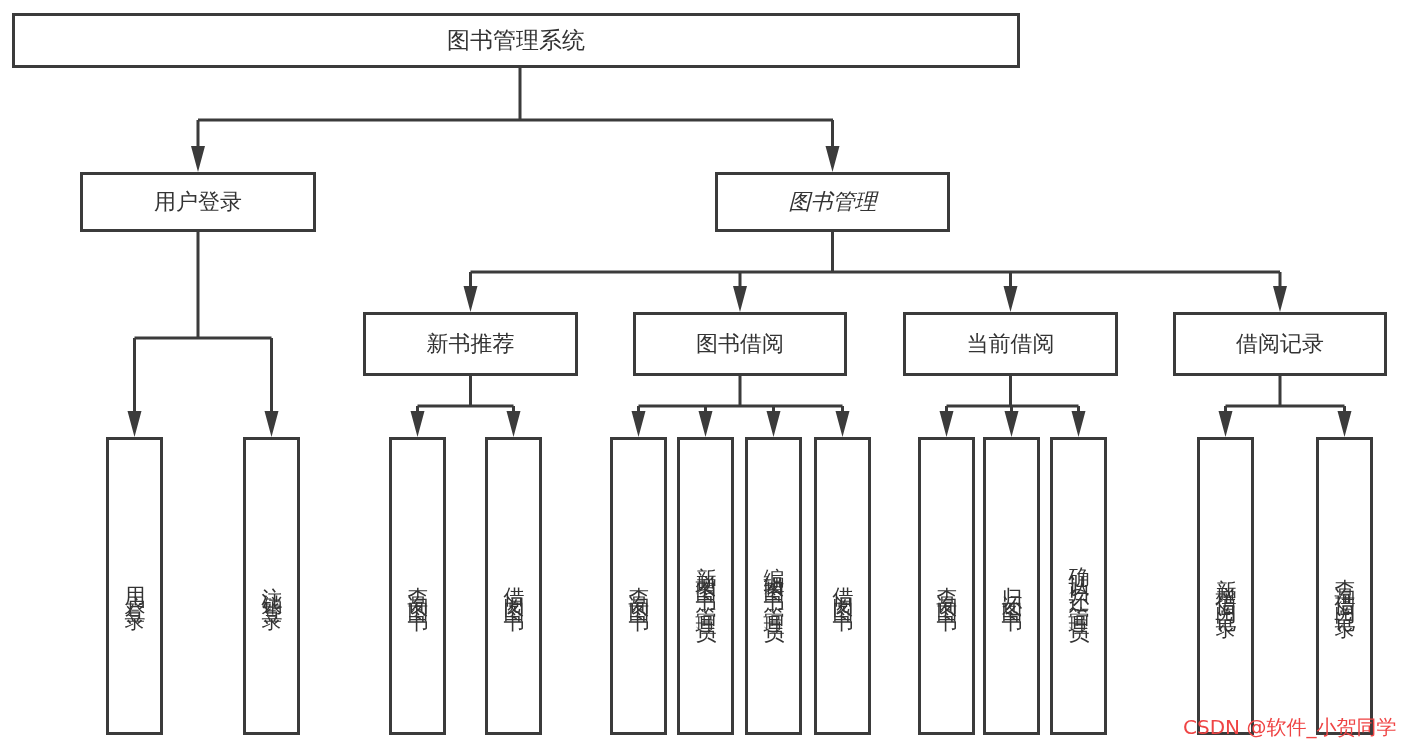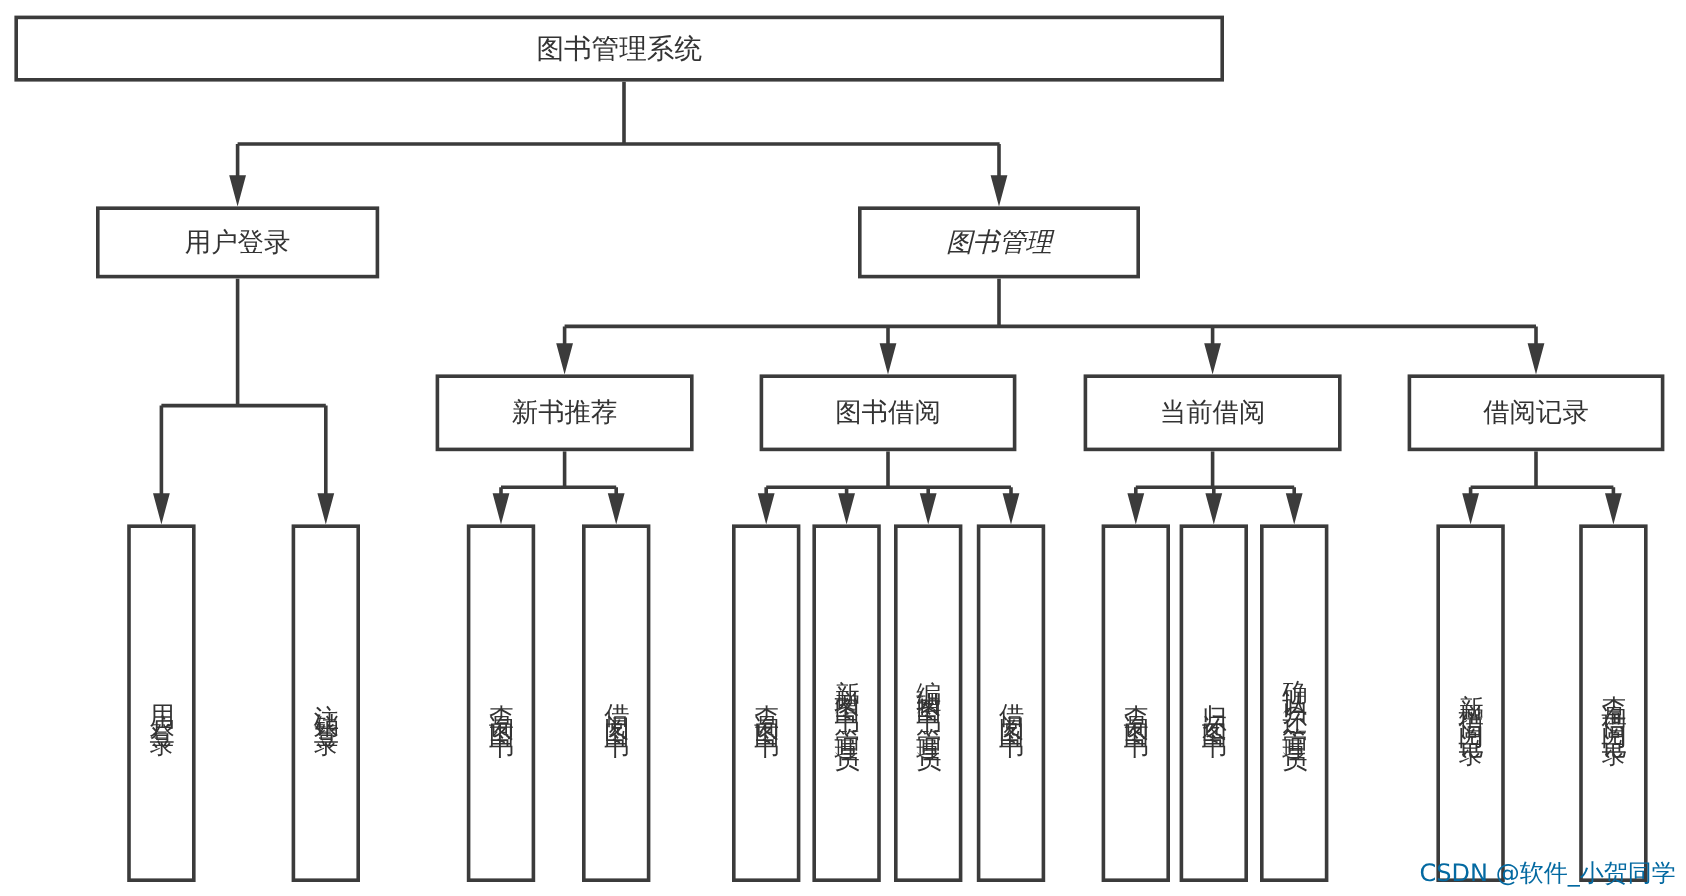--- a/index.html
+++ b/index.html
@@ -40,21 +40,21 @@
     font-size: 21px;
     letter-spacing: 8px;
     line-height: 1;
     white-space: nowrap;
   }
   .watermark {
     position: absolute;
     left: 1183px;
     top: 714px;
     font-size: 20px;
-    color: #0369a1;
+    color: #ef4444;
     z-index: 5;
     white-space: nowrap;
   }
 </style>
 </head>
 <body>
 
 <div class="stage">
 
   <svg class="connectors" viewBox="0 0 1405 747" xmlns="http://www.w3.org/2000/svg">

